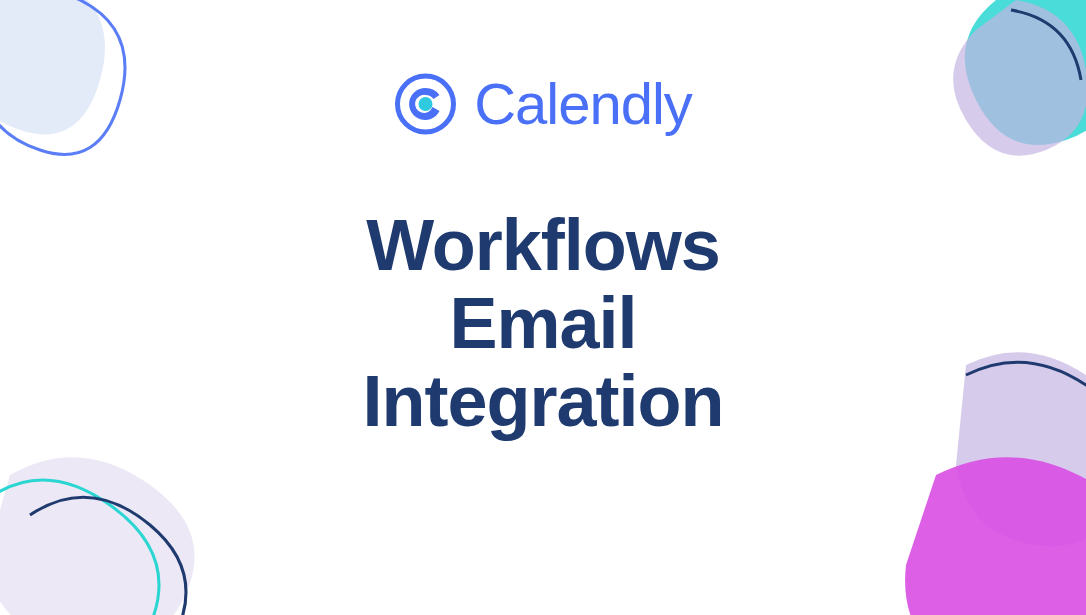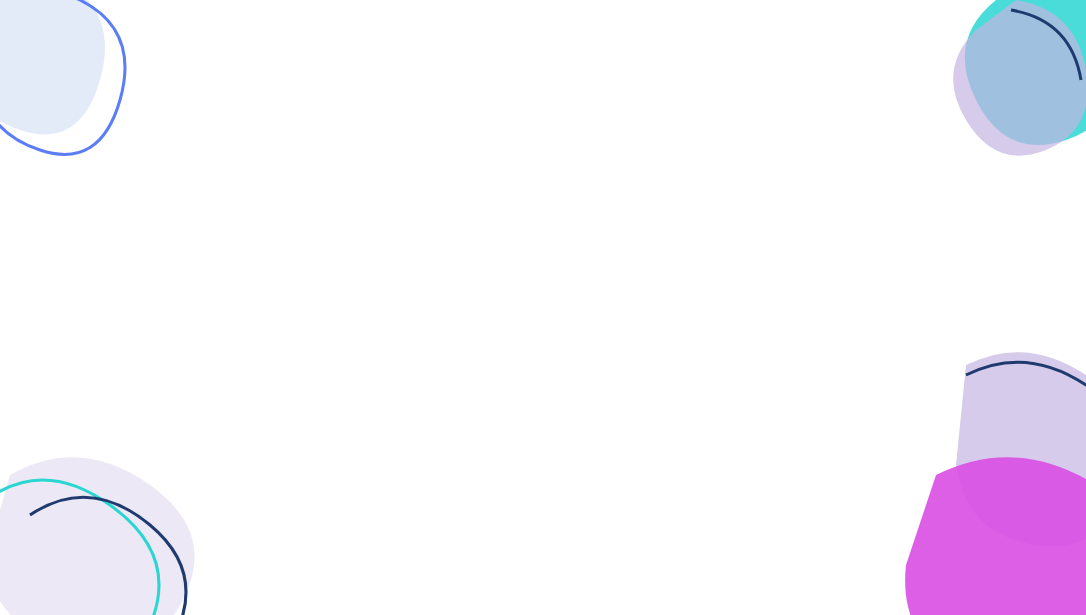--- a/index.html
+++ b/index.html
@@ -96,13 +96,25 @@
   <path d="M 60 120 Q 120 80 180 130 Q 240 180 200 250" fill="none" stroke="#1e3a6f" stroke-width="3"></path>
 </svg>
 
 <svg class="decoration dec-bottom-right" viewBox="0 0 260 340">
   <path d="M 90 40 Q 150 10 210 50 Q 270 90 250 160 Q 230 230 160 220 Q 90 210 80 140 Z" fill="#c5b5e3" opacity="0.7"></path>
   <path d="M 60 150 Q 140 110 220 160 Q 300 210 260 300 Q 220 390 120 360 Q 20 330 30 240 Z" fill="#d94ee3" opacity="0.9"></path>
   <path d="M 90 50 Q 150 20 210 60 Q 270 100 250 170" fill="none" stroke="#1e3a6f" stroke-width="3"></path>
 </svg>
 
 <div class="content">
+  <div class="logo-row">
+    <svg class="logo-mark" viewBox="0 0 62 62">
+      <circle cx="31" cy="31" r="28" fill="none" stroke="#4970f6" stroke-width="5"></circle>
+      <path d="M 31 15 A 16 16 0 1 0 45 38 L 38 34 A 9 9 0 1 1 31 22 Q 36 22 39 26 L 45 22 Q 40 15 31 15 Z" fill="#4970f6"></path>
+      <circle cx="31" cy="31" r="7" fill="#2fc9e0"></circle>
+    </svg>
+    <span class="logo-text">Calendly</span>
+  </div>
+  <h1 class="headline">
+    <span>Workflows Email</span><br>
+    <span>Integration</span>
+  </h1>
 </div>
 
 </body></html>

